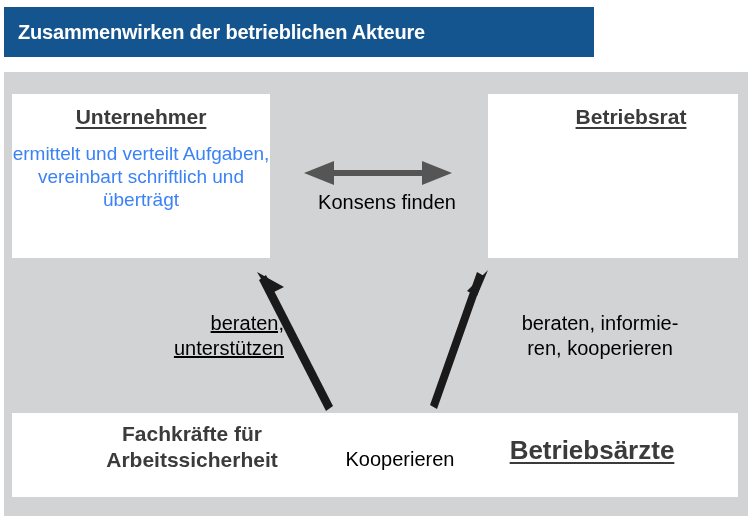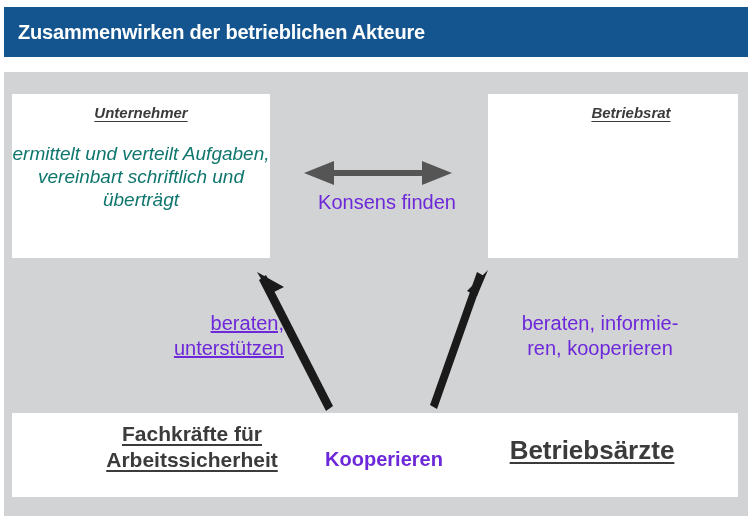--- a/index.html
+++ b/index.html
@@ -14,21 +14,21 @@
     background: #ffffff;
     overflow: hidden;
     font-family: "Liberation Sans", sans-serif;
   }
 
   
   .header-bar {
     position: absolute;
     left: 4px;
     top: 7px;
-    width: 744px;
+    width: 590px;
     height: 50px;
     background: #14558f;
     box-sizing: border-box;
   }
   .header-title {
     position: absolute;
     left: 14px;
     top: 50%;
     transform: translateY(-50%);
     color: #ffffff;
@@ -59,32 +59,30 @@
   .box-bottom     { left: 8px;   top: 341px; width: 726px; height: 84px; }
 
   .box-inner {
     position: absolute;
     left: 0; right: 0;
     text-align: center;
     color: #3b3b3b;
   }
 
   .box-heading {
-    font-size: 15px;
+    font-size: 21px;
     font-weight: bold;
     text-decoration: underline;
     text-underline-offset: 3px;
     line-height: 1.2;
-    font-style: italic;
   }
   .box-body {
     font-size: 19px;
     line-height: 1.22;
-    color: #0f766e;
-    font-style: italic;
+    color: #3b82f6;
   }
 
   
   .tl-head { top: 10px; }
   .tl-body { top: 48px; }
 
   
   .tr-head { top: 10px; padding-left: 36px; }
   .tr-body { top: 55px; }
 
@@ -93,47 +91,46 @@
     left: 30px; right: auto;
     top: 8px;
     width: 300px;
     text-align: center;
     font-size: 21px;
     font-weight: bold;
     line-height: 1.25;
     color: #3b3b3b;
   }
   .bl-head span {
-    text-decoration: underline;
     text-underline-offset: 3px;
   }
   .br-head {
     left: 440px; right: auto;
     top: 22px;
     width: 280px;
     text-align: center;
     font-size: 26px;
     font-weight: bold;
     color: #3b3b3b;
   }
   .br-head span {
     text-decoration: underline;
     text-underline-offset: 3px;
   }
 
   
   .arrow-label {
     position: absolute;
-    color: #6d28d9;
+    color: #000000;
     font-size: 20px;
     line-height: 1.25;
     white-space: pre-line;
   }
   .label-konsens   { left: 288px; top: 118px; width: 190px; text-align: center; }
-  .label-kooperier { left: 280px; top: 375px; width: 200px; text-align: center; font-weight: bold; }
+  .label-kooperier { left: 296px; top: 375px; width: 200px; text-align: center; }
   .label-left-diag { left: 120px; top: 239px; width: 160px; text-align: right; text-decoration: underline; }
   .label-right-diag{ left: 486px; top: 239px; width: 220px; text-align: center; }
 
   
   .arrow-layer {
     position: absolute;
     left: 0; top: 0;
     width: 744px;
     height: 444px;
     pointer-events: none;

